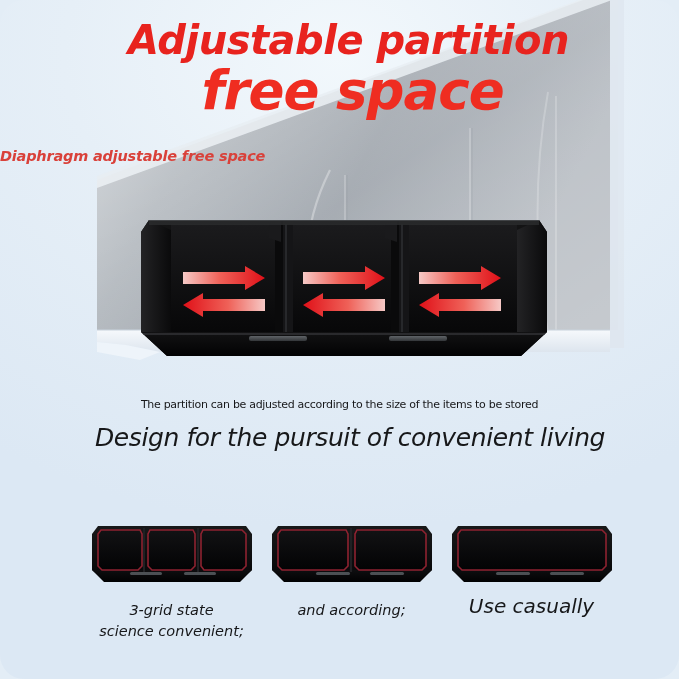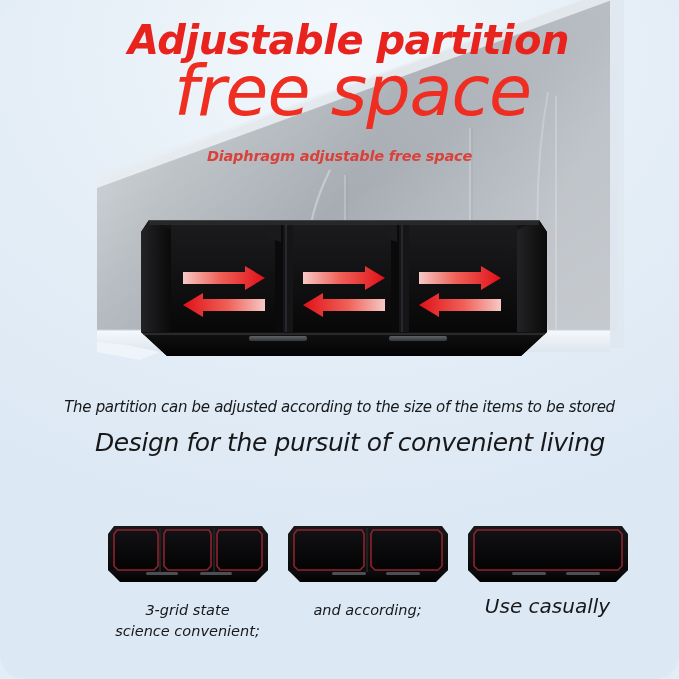--- a/index.html
+++ b/index.html
@@ -53,33 +53,32 @@
     font-weight: bold;
     font-size: 40px;
     line-height: 44px;
     color: #e8231e;
     letter-spacing: -0.5px;
     margin-left: 18px;
   }
   .headline-2 {
     font-family: "DejaVu Sans", sans-serif;
     font-style: italic;
-    font-weight: normal;
-    font-size: 70px;
+    font-weight: bold;
+    font-size: 53px;
     line-height: 58px;
     color: #ef2d21;
     letter-spacing: -1px;
     margin-left: 26px;
   }
   .subhead {
     position: absolute;
     left: 0;
     top: 148px;
     width: 679px;
-    text-align: center;
     font-family: "DejaVu Sans", sans-serif;
     font-style: italic;
     font-weight: bold;
     font-size: 14.5px;
     color: #d9413a;
     letter-spacing: -0.2px;
     pointer-events: none;
   }
 
   
@@ -95,39 +94,38 @@
   
   .mid-copy {
     position: absolute;
     left: 0;
     top: 398px;
     width: 679px;
     text-align: center;
   }
   .mid-line-1 {
     font-family: "DejaVu Sans", sans-serif;
-    font-style: italic;
-    font-size: 15px;
+    font-size: 11px;
     color: #17181a;
     letter-spacing: -0.3px;
   }
   .mid-line-2 {
     margin-top: 12px;
     font-family: "DejaVu Sans", sans-serif;
     font-style: italic;
     font-size: 25px;
     color: #17181a;
     letter-spacing: -0.4px;
     margin-left: 21px;
   }
 
   
   .variants {
     position: absolute;
-    left: 16px;
+    left: 0;
     top: 520px;
     width: 559px;
     height: 150px;
   }
   .variant {
     position: absolute;
     top: 0;
     text-align: center;
   }
   .variant-v1 { left: 84px;  width: 175px; }

